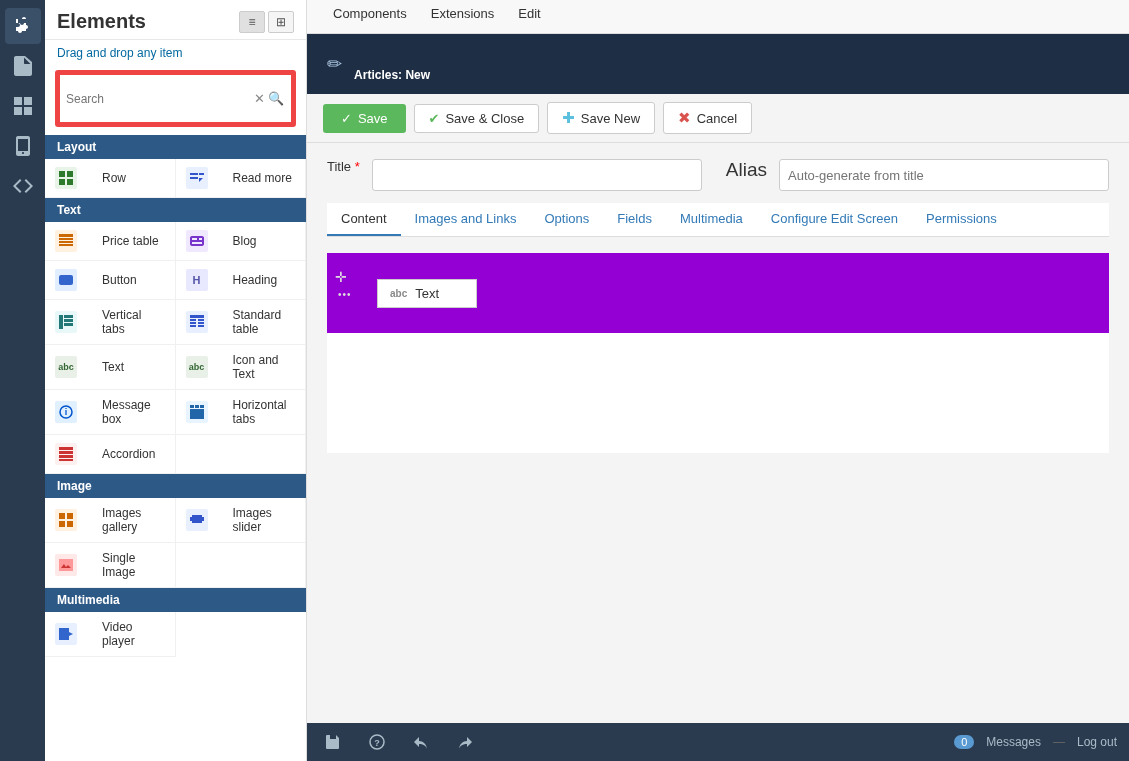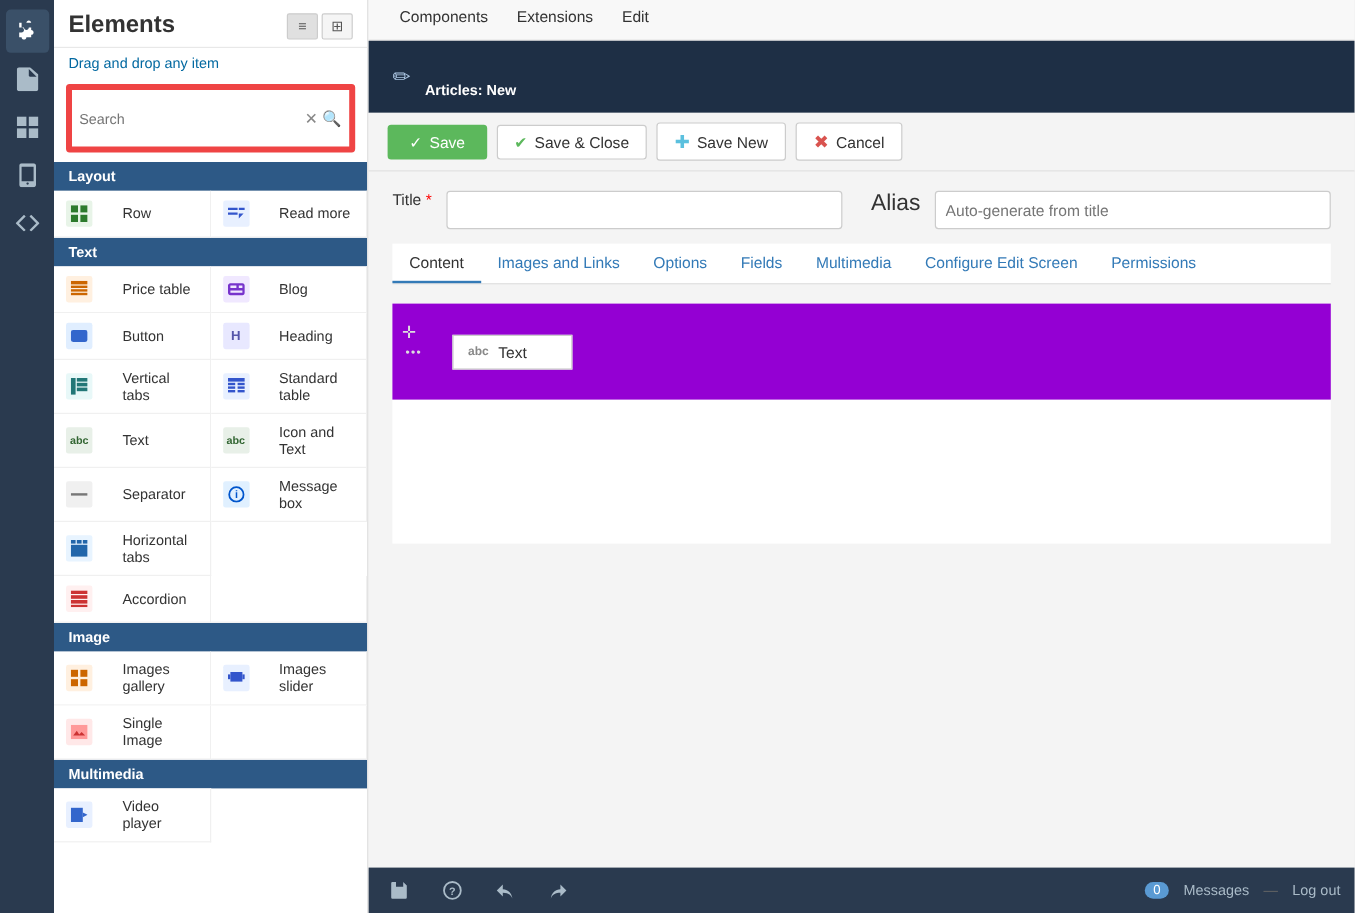--- a/index.html
+++ b/index.html
@@ -463,28 +463,20 @@
       </div>
       <div class="element-item">
         <div class="element-icon icon-text" style="font-size:9px;font-weight:bold;">abc</div>
         <span>Text</span>
       </div>
       <div class="element-item">
         <div class="element-icon icon-icontext" style="font-size:9px;font-weight:bold;">abc</div>
         <span>Icon and Text</span>
       </div>
       <div class="element-item">
-        <div class="element-icon icon-separator">
-          <svg width="14" height="4" viewBox="0 0 14 4" fill="currentColor">
-              <rect x="0" y="1" width="14" height="2"></rect>
-            </svg>
-        </div>
-        <span>Separator</span>
-      </div>
-      <div class="element-item">
         <div class="element-icon icon-messagebox">
           <svg width="14" height="14" viewBox="0 0 14 14" fill="currentColor">
               <circle cx="7" cy="7" r="6" fill="none" stroke="currentColor" stroke-width="1.5"></circle>
               <text x="7" y="10" text-anchor="middle" font-size="9" font-weight="bold" fill="currentColor">i</text>
             </svg>
         </div>
         <span>Message box</span>
       </div>
       <div class="element-item">
         <div class="element-icon icon-htabs">

